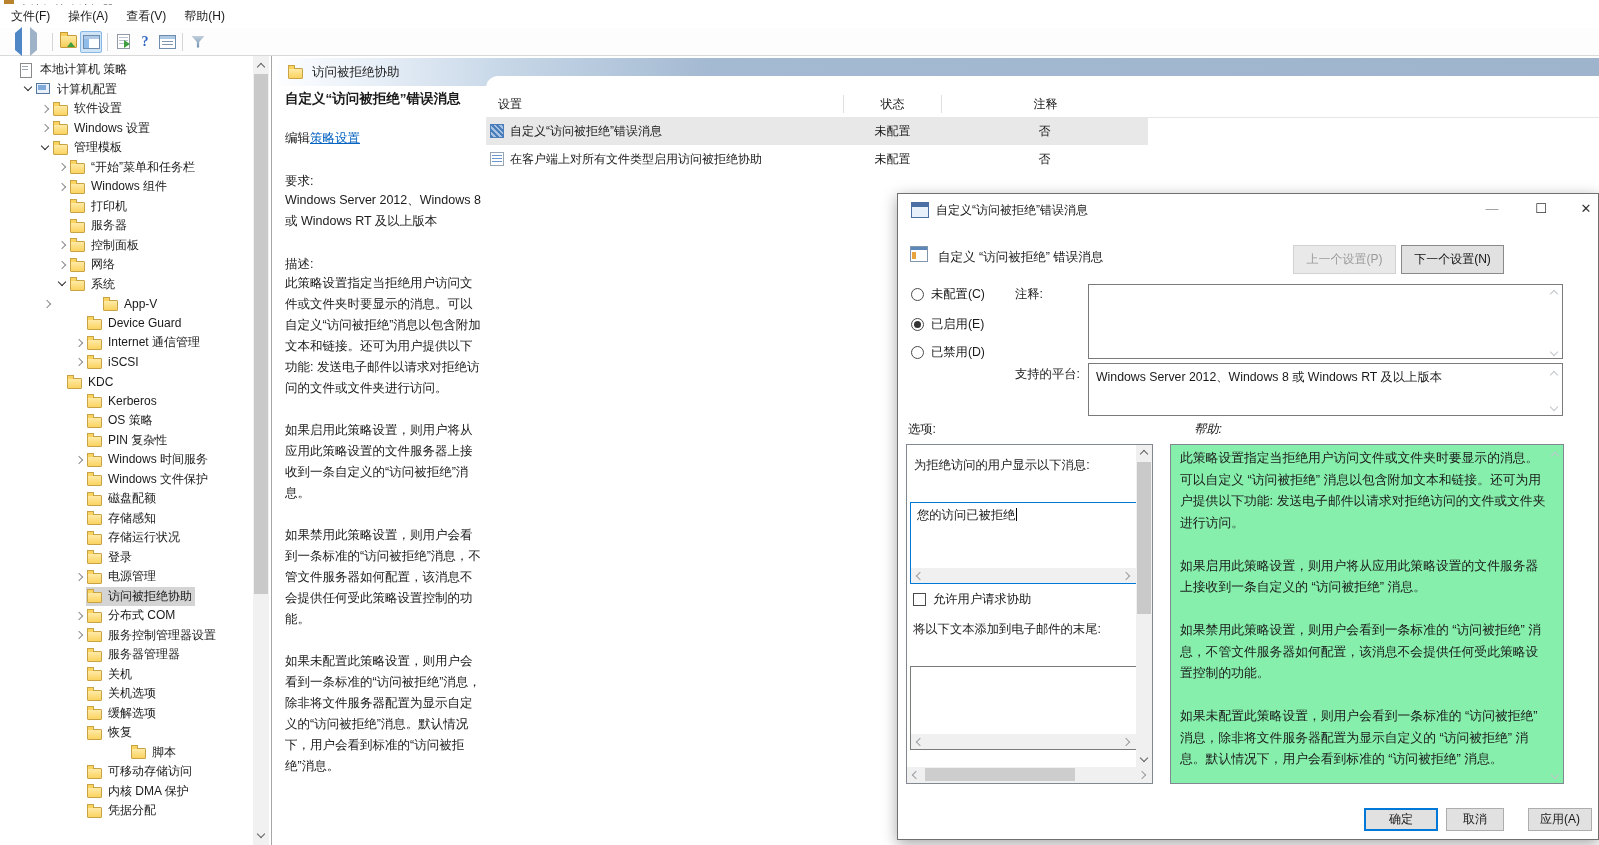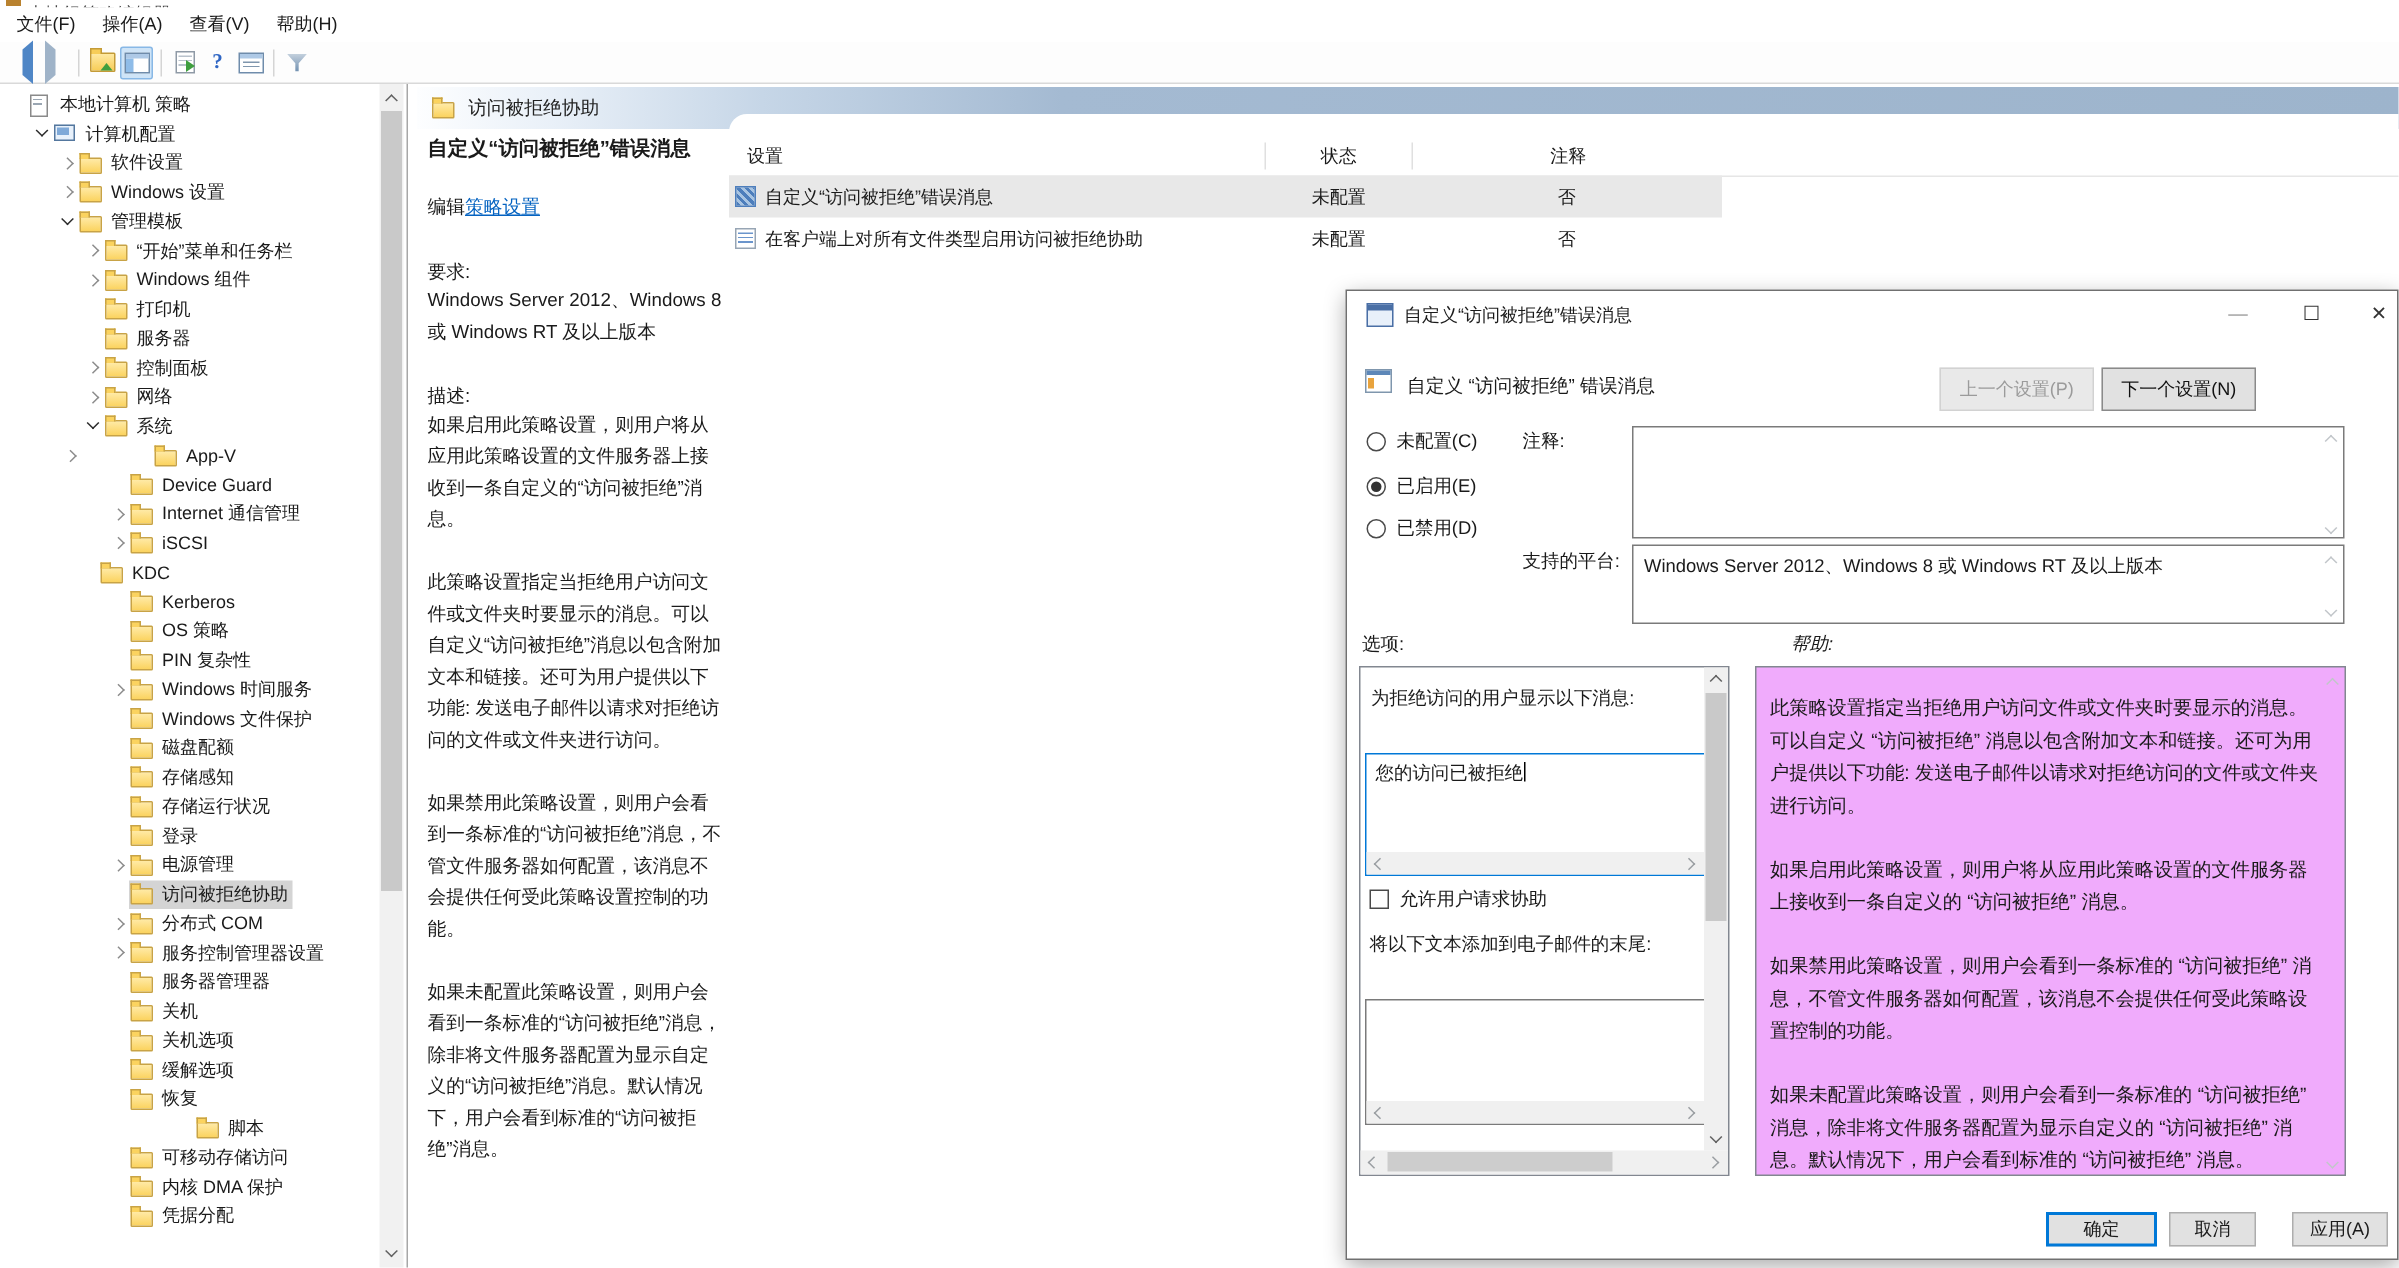--- a/index.html
+++ b/index.html
@@ -131,21 +131,21 @@
   .h-arrow::before{content:"";position:absolute;left:6px;top:5px;width:5px;height:5px;border-left:1.5px solid #9a9ea2;border-top:1.5px solid #9a9ea2;}
   .h-arrow.left{left:0;} .h-arrow.left::before{transform:rotate(-45deg);}
   .h-arrow.right{right:0;} .h-arrow.right::before{transform:rotate(135deg);left:2px;}
   .h-thumb{position:absolute;top:1px;height:13px;background:#cdcdcd;}
   #opt-checkbox-row{position:absolute;left:6px;top:146px;display:flex;align-items:center;font-size:12.3px;}
   .checkbox{width:13px;height:13px;border:1px solid #4a4a4a;background:#fff;margin-right:7px;box-sizing:border-box;}
   #opt-email-label{position:absolute;left:6px;top:176px;font-size:12.3px;}
   #email-box{position:absolute;left:3px;top:221px;width:227px;height:84px;border:1px solid #7a7a7a;box-sizing:border-box;background:#fff;}
   #opt-vscroll{position:absolute;right:0;top:0;bottom:16px;width:16px;background:#f0f0f0;}
   #opt-hscroll{position:absolute;left:0;right:0;bottom:0;height:16px;background:#f0f0f0;}
-  #help-panel{position:absolute;left:272px;top:250px;width:394px;height:340px;border:1px solid #828790;box-sizing:border-box;background:#f0abfc;padding:16px 14px 0 9px;overflow:hidden;}
+  #help-panel{position:absolute;left:272px;top:250px;width:394px;height:340px;border:1px solid #828790;box-sizing:border-box;background:#86efac;padding:2px 14px 0 9px;overflow:hidden;}
   #help-panel .para{font-size:12.8px;line-height:21.5px;margin:0 0 21.5px 0;}
   .bot-btn{position:absolute;top:614px;height:23px;background:#e1e1e1;border:1px solid #adadad;font-size:12px;display:flex;align-items:center;justify-content:center;box-sizing:border-box;}
   #btn-ok{left:466px;width:74px;border:2px solid #0078d7;}
   #btn-cancel{left:548px;width:58px;}
   #btn-apply{left:630px;width:64px;}
 </style>
 </head>
 <body>
 
 <div class="abs" id="title-sliver">
@@ -481,22 +481,22 @@
 
 <div class="abs" id="desc-pane">
   <div id="policy-title">自定义“访问被拒绝”错误消息</div>
   <div id="edit-line">
     <span>编辑</span><span id="edit-link">策略设置</span>
   </div>
   <div id="req-label">要求:</div>
   <div id="req-text">Windows Server 2012、Windows 8 或 Windows RT 及以上版本</div>
   <div id="desc-label">描述:</div>
   <div id="desc-paras">
+      <div class="para">此策略设置指定当拒绝用户访问文件或文件夹时要显示的消息。可以自定义“访问被拒绝”消息以包含附加文本和链接。还可为用户提供以下功能: 发送电子邮件以请求对拒绝访问的文件或文件夹进行访问。</div>
       <div class="para">如果启用此策略设置，则用户将从应用此策略设置的文件服务器上接收到一条自定义的“访问被拒绝”消息。</div>
-      <div class="para">此策略设置指定当拒绝用户访问文件或文件夹时要显示的消息。可以自定义“访问被拒绝”消息以包含附加文本和链接。还可为用户提供以下功能: 发送电子邮件以请求对拒绝访问的文件或文件夹进行访问。</div>
       <div class="para">如果禁用此策略设置，则用户会看到一条标准的“访问被拒绝”消息，不管文件服务器如何配置，该消息不会提供任何受此策略设置控制的功能。</div>
       <div class="para">如果未配置此策略设置，则用户会看到一条标准的“访问被拒绝”消息，除非将文件服务器配置为显示自定义的“访问被拒绝”消息。默认情况下，用户会看到标准的“访问被拒绝”消息。</div>
     </div>
 </div>
 
 <div class="abs" id="list-panel">
   <div id="list-header">
     <div class="col-setting">设置</div>
     <div class="col-status">状态</div>
     <div class="col-comment">注释</div>

